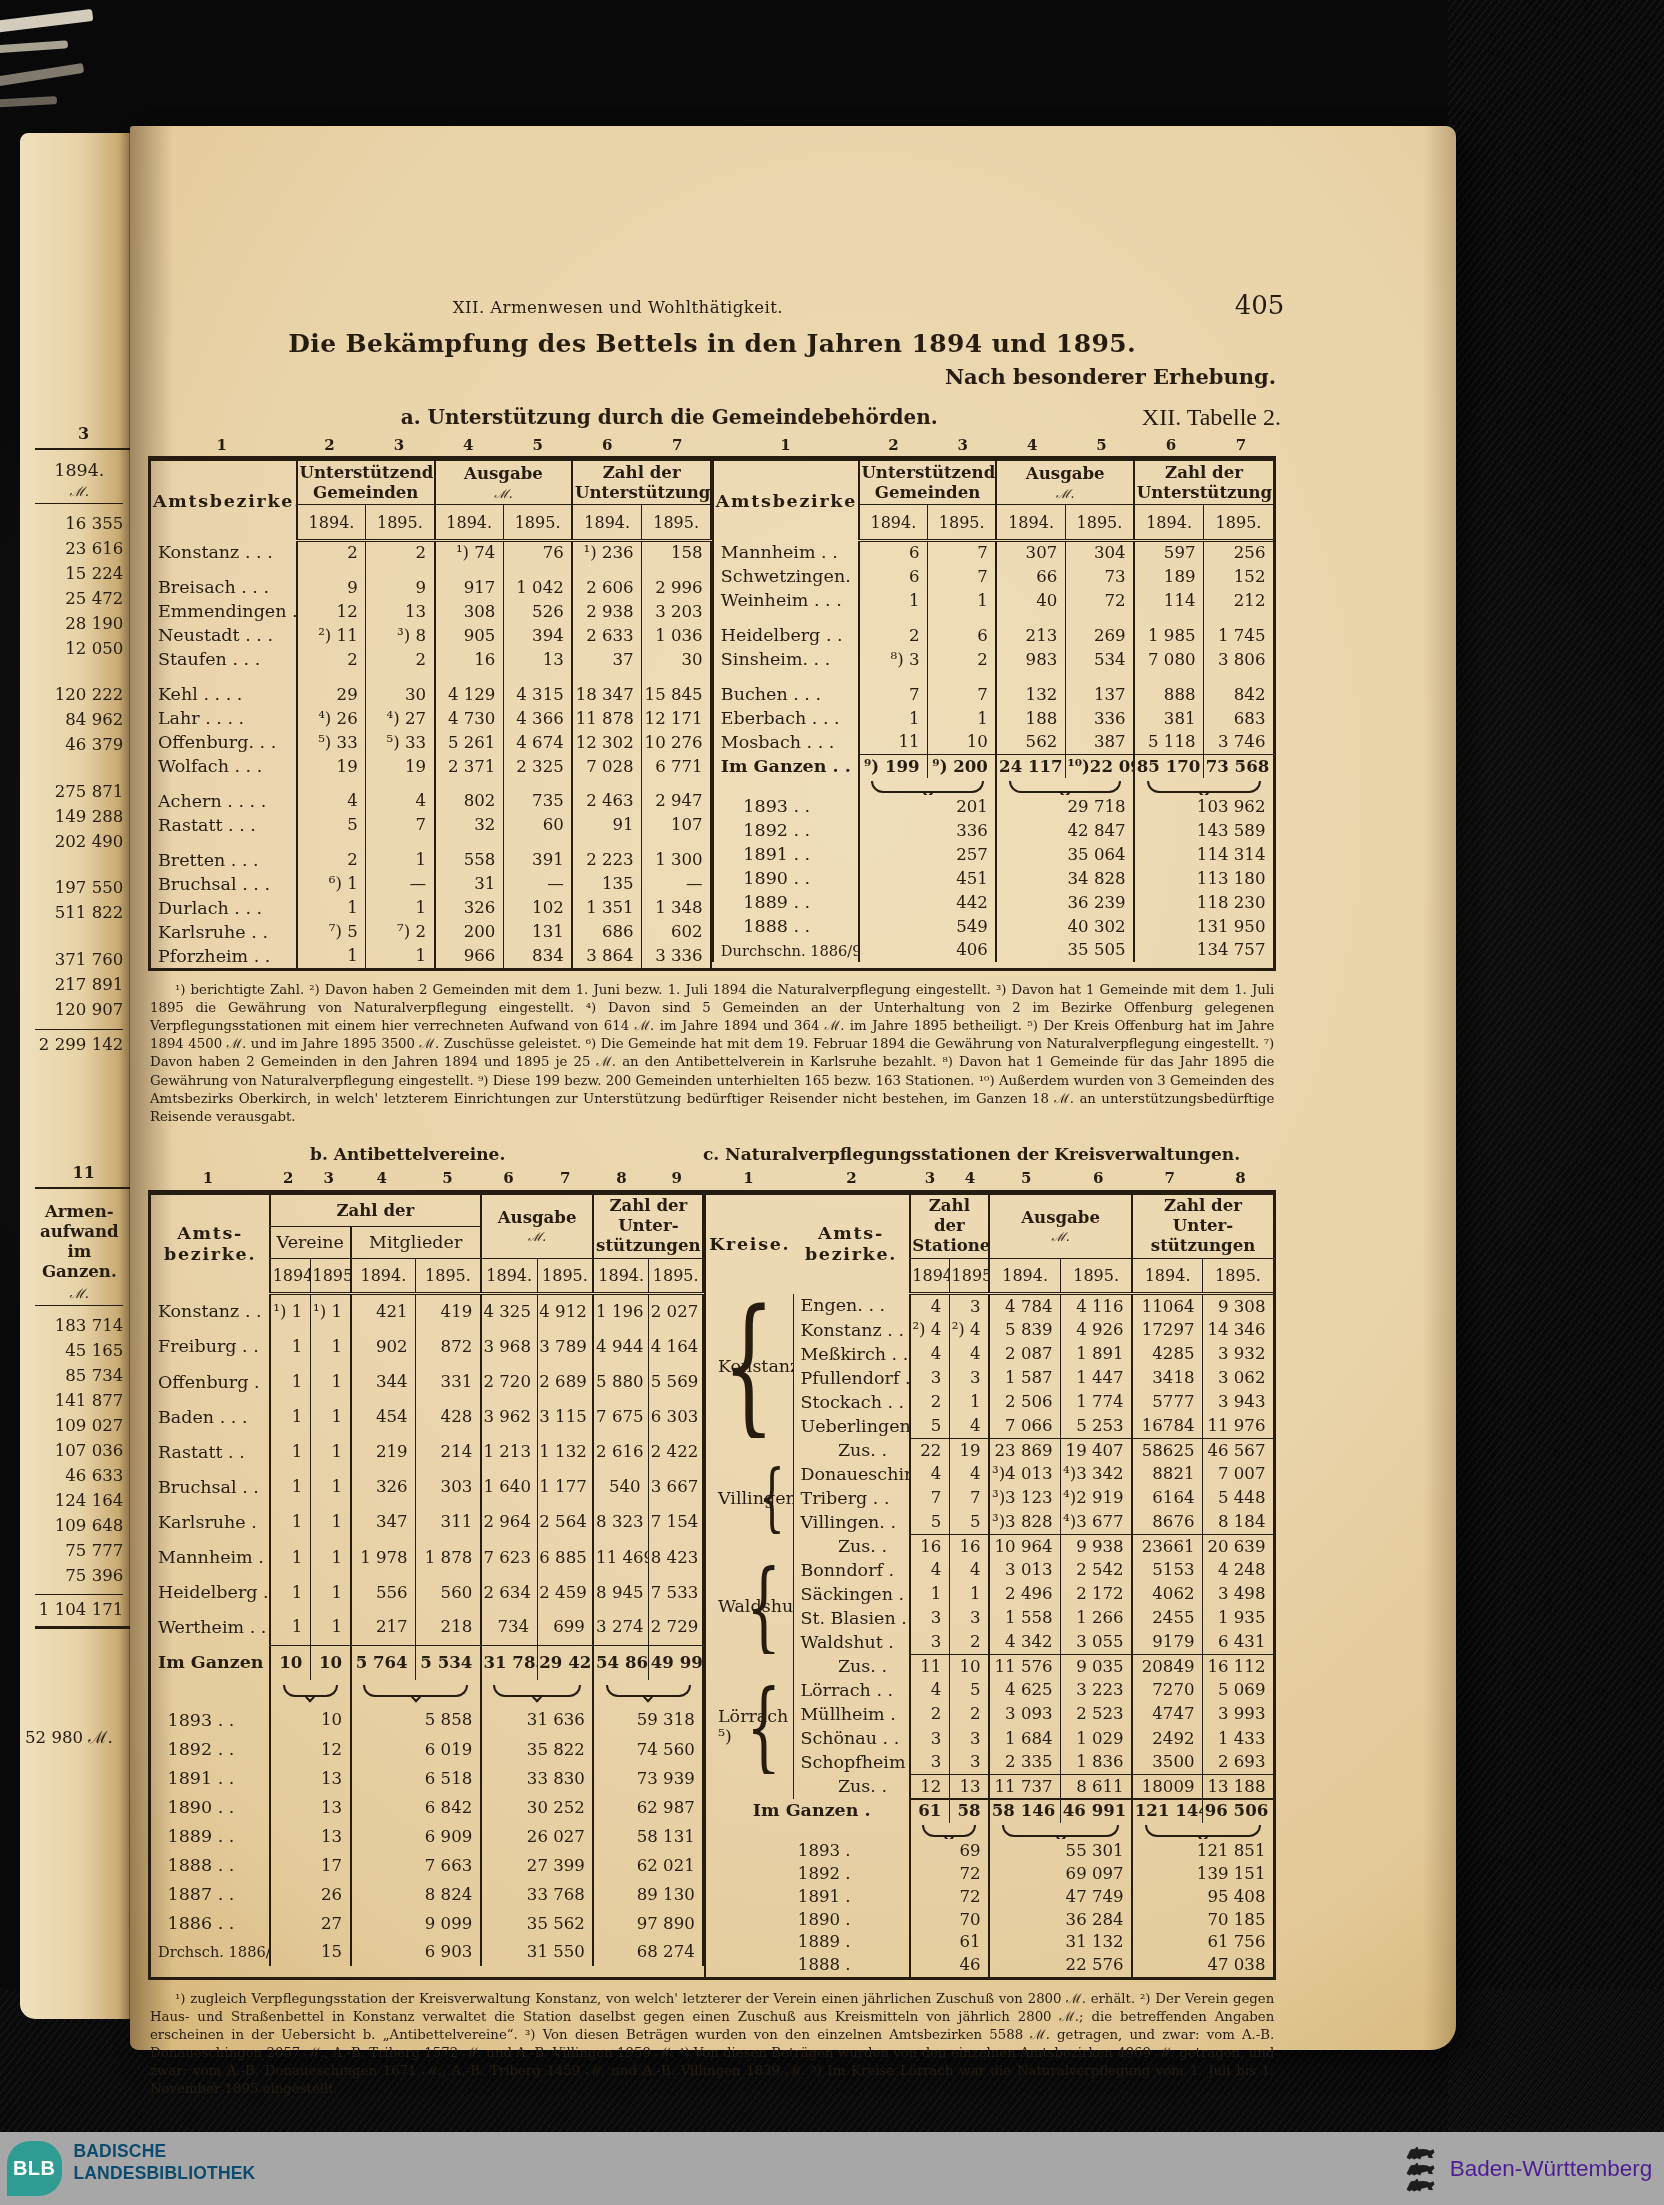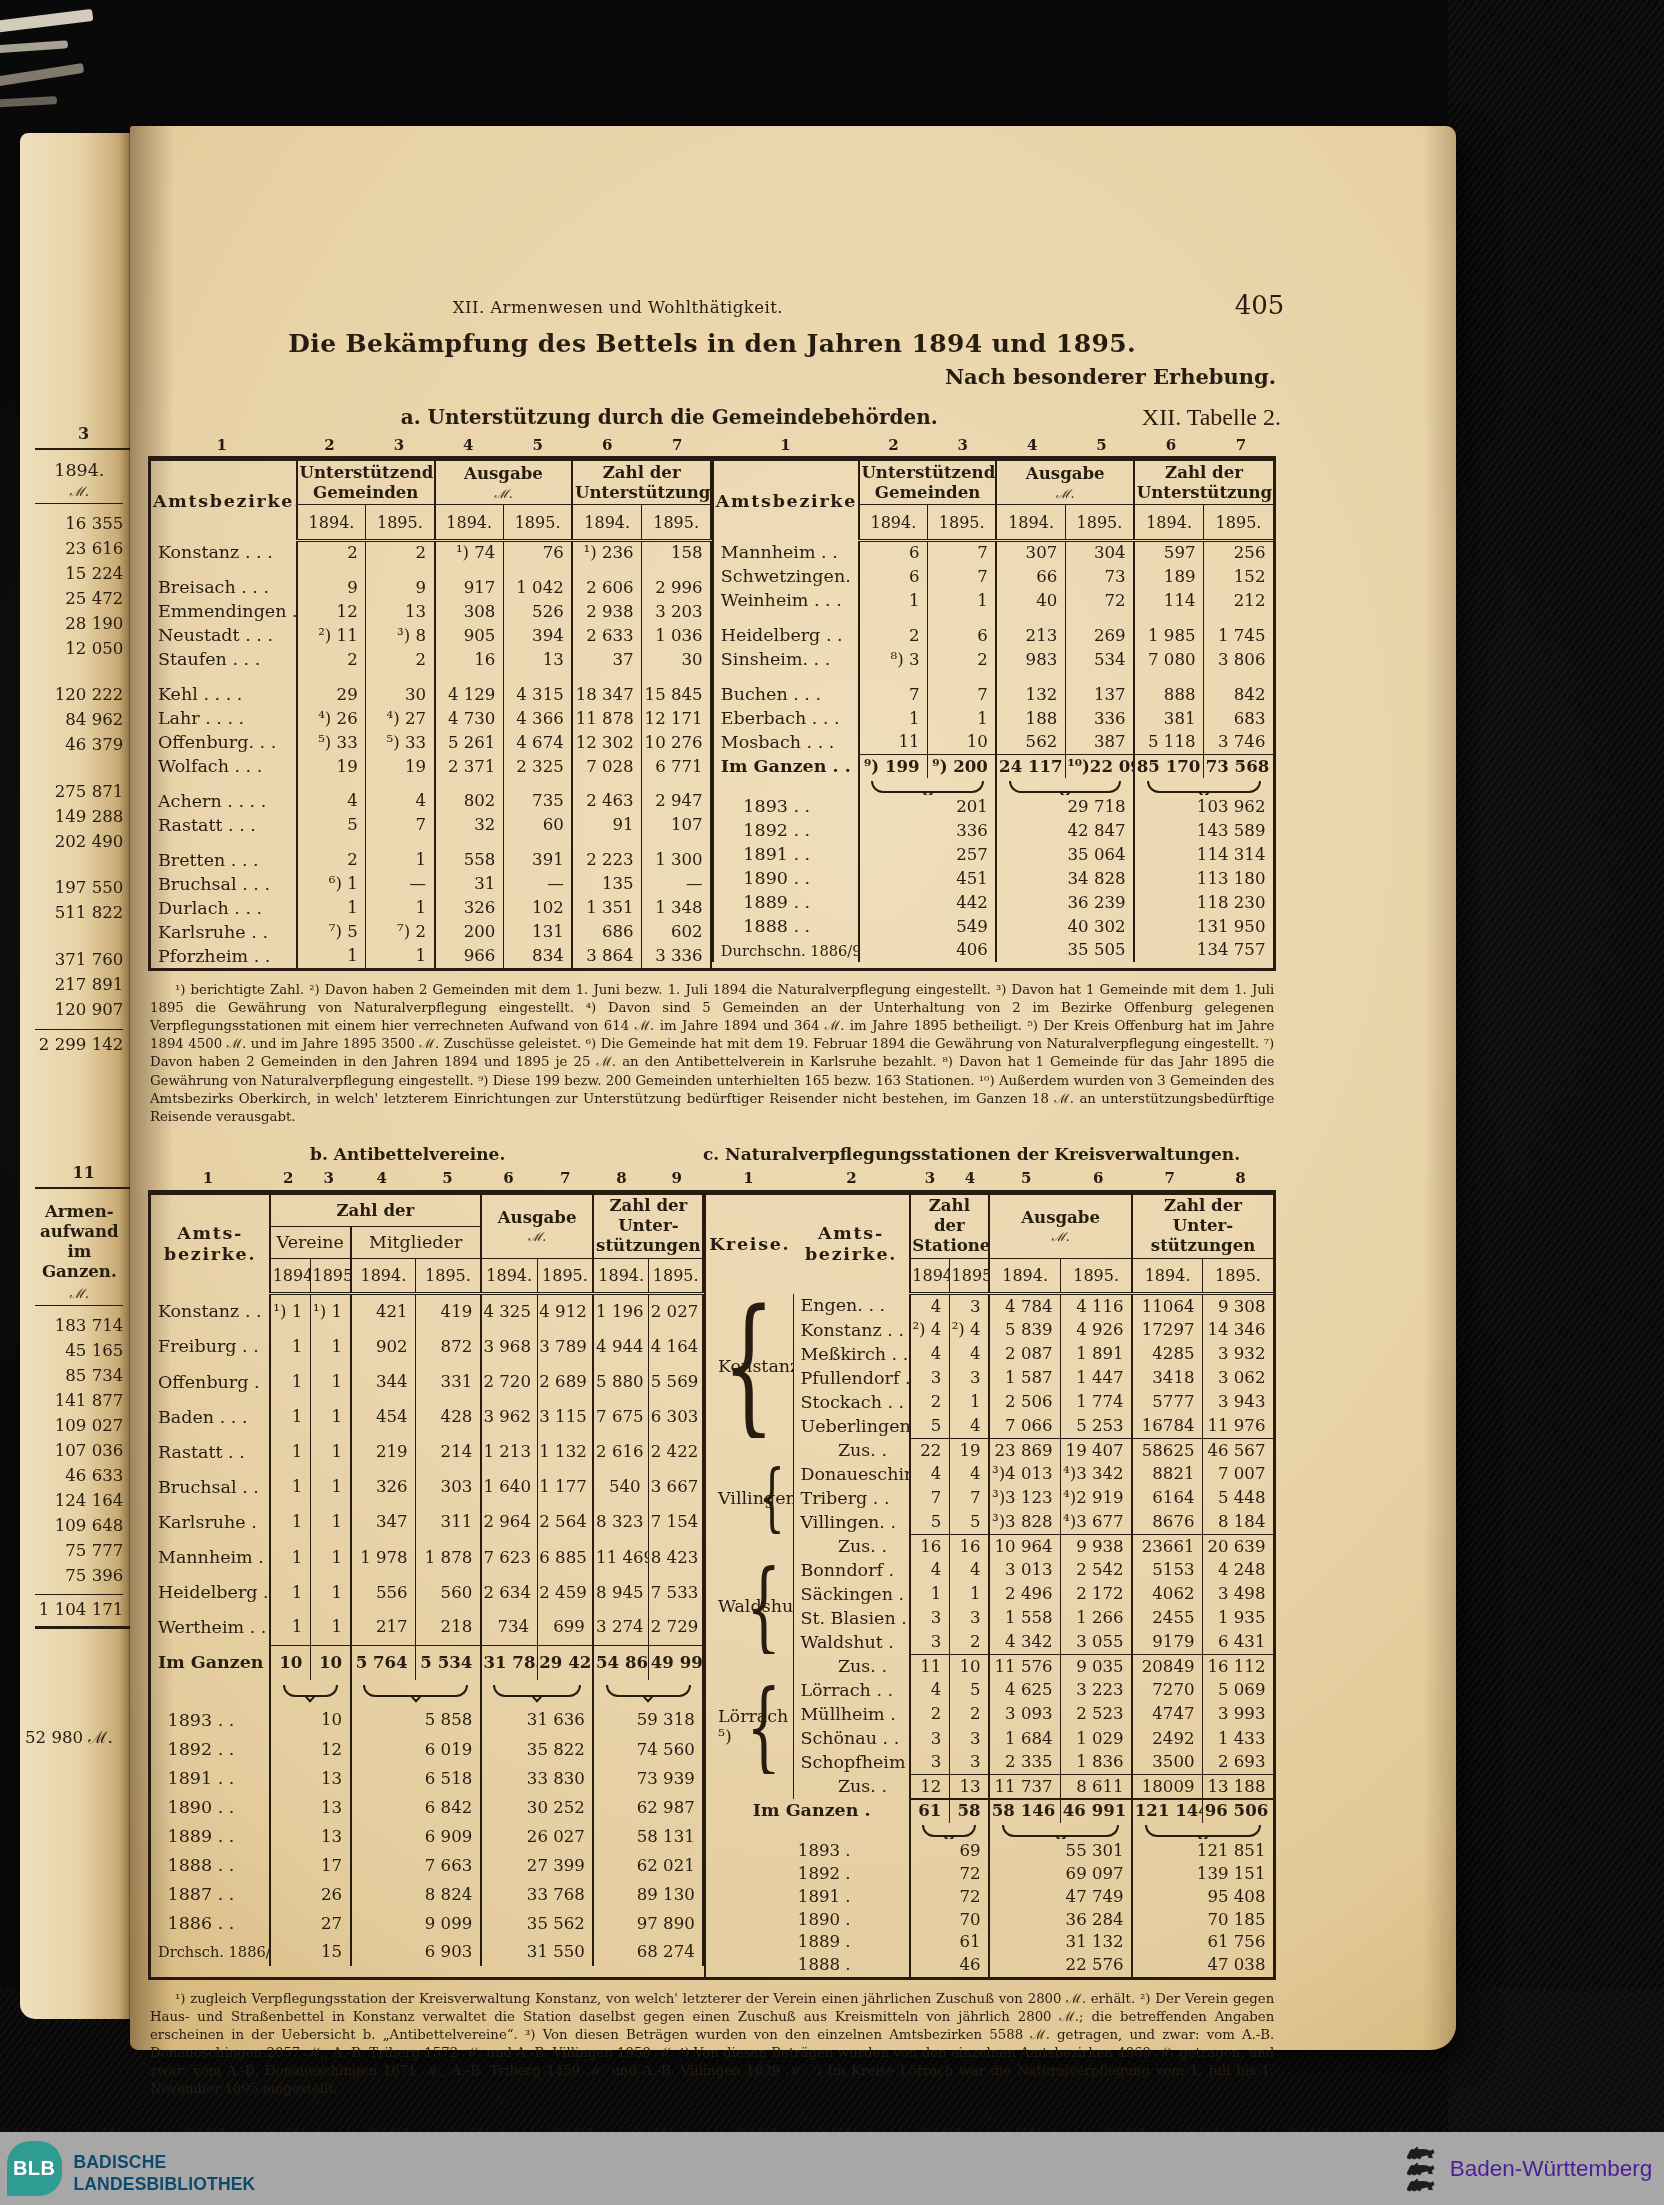--- a/index.html
+++ b/index.html
@@ -129,21 +129,21 @@
   td.cylbl{text-align:right;padding-right:58px;}
 
   .footnote{margin:10px 1.7px 0;text-align:justify;font-size:13.3px;line-height:1.36;text-indent:25px;}
   .bc-heads{display:flex;margin-top:18.3px;}
   .bc-heads div{font-size:17px;font-weight:bold;text-align:center;}
   .bc-head-left{width:46%;}
   .bc-head-right{width:54%;}
 
   
   .footer-bar{position:absolute;left:0;top:2132px;width:1664px;height:73px;background:var(--bar);display:flex;align-items:center;justify-content:space-between;font-family:"Liberation Sans","DejaVu Sans",sans-serif;}
-  .blb{display:flex;align-items:flex-end;gap:11.7px;margin-left:6.7px;}
+  .blb{display:flex;align-items:flex-start;gap:11.7px;margin-left:6.7px;}
   .blb-logo{width:55px;height:55px;background:var(--teal);border-radius:42% 42% 42% 0;display:flex;align-items:center;justify-content:center;color:#fff;font-weight:bold;font-size:20px;letter-spacing:0.4px;}
   .blb-text{display:flex;flex-direction:column;color:#0c4a6e;font-weight:bold;font-size:17.5px;line-height:1.25;letter-spacing:0.2px;}
   .bw{display:flex;align-items:center;gap:10px;margin-right:11.7px;color:#4c1d95;font-size:22.5px;}
   .bw svg{display:block;}
 </style>
 </head>
 <body>
 
 <div class="cover-texture"></div>
 <div class="cover-texture-bottom"></div>

